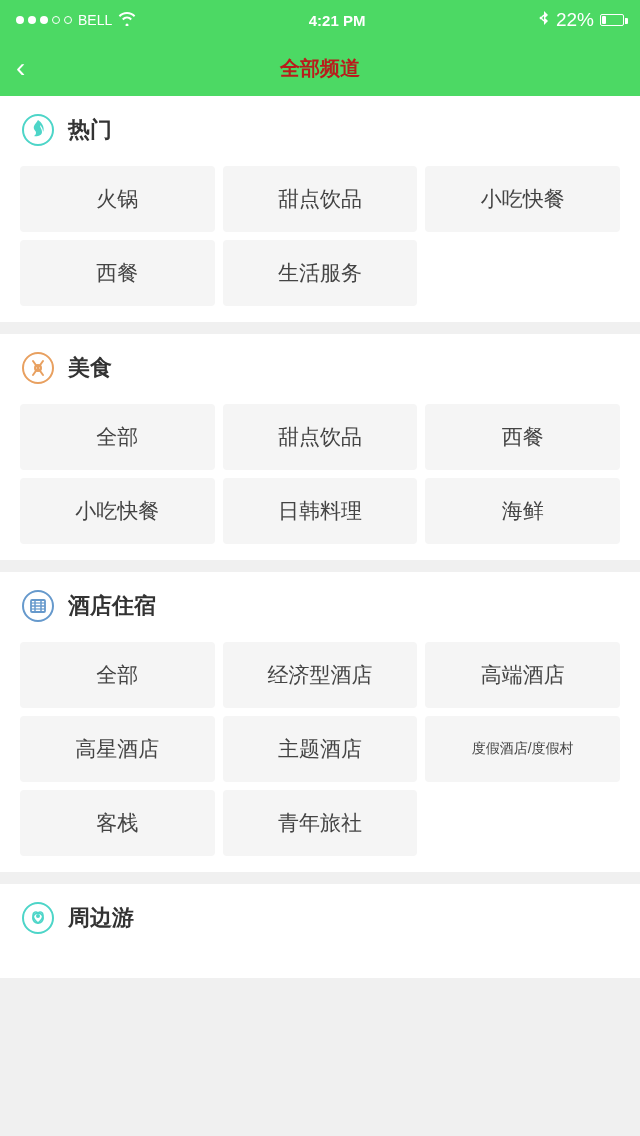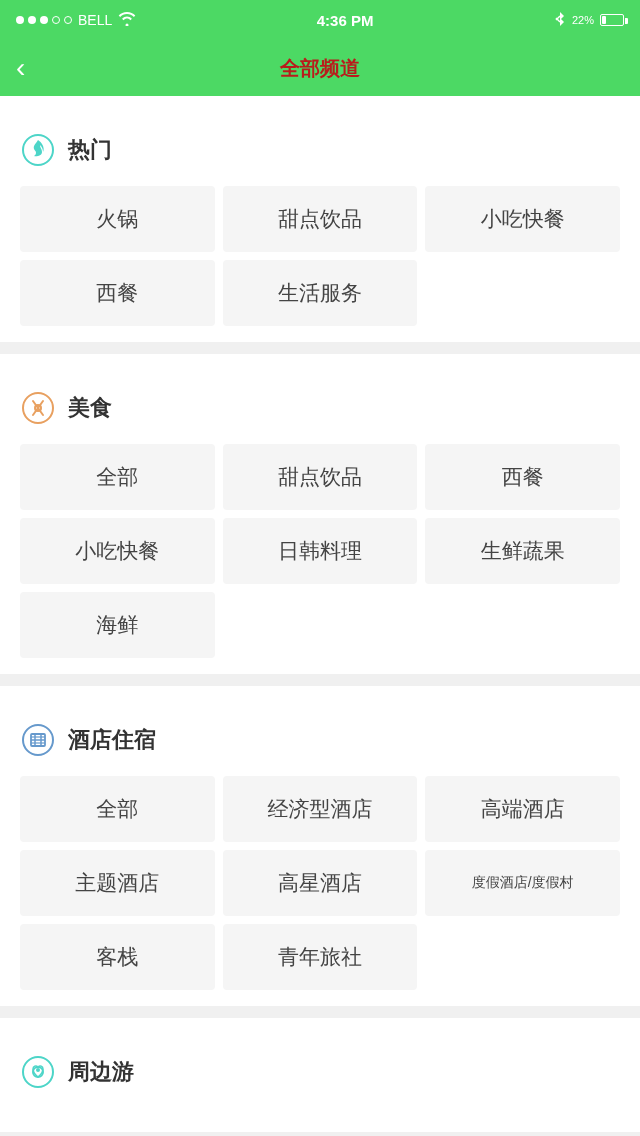--- a/index.html
+++ b/index.html
@@ -23,21 +23,21 @@
       color: #fff;
       font-size: 14px;
       font-weight: 500;
     }
     .status-left { display: flex; align-items: center; gap: 6px; }
     .status-dots { display: flex; gap: 4px; }
     .dot { width: 8px; height: 8px; border-radius: 50%; background: #fff; }
     .dot.empty { background: transparent; border: 1.5px solid #fff; }
     .wifi-icon { font-size: 13px; }
     .status-center { font-size: 15px; font-weight: 600; }
-    .status-right { display: flex; align-items: center; gap: 6px; font-size: 11px; }
+    .status-right { display: flex; align-items: center; gap: 6px; font-size: 19px; }
     .battery {
       width: 24px; height: 12px; border: 1.5px solid #fff; border-radius: 2px;
       position: relative; display: inline-flex; align-items: center; padding: 1px;
     }
     .battery::after {
       content: ''; position: absolute; right: -5px; top: 3px;
       width: 3px; height: 6px; background: #fff; border-radius: 0 1px 1px 0;
     }
     .battery-fill { height: 100%; background: #fff; border-radius: 1px; width: 22%; }
 
@@ -66,21 +66,21 @@
     }
 
     
     .content {
       background: #f0f0f0;
     }
 
     .section {
       background: #fff;
       margin-bottom: 12px;
-      padding: 36px 20px 16px;
+      padding: 16px 20px 16px;
     }
 
     .section-header {
       display: flex;
       align-items: center;
       gap: 12px;
       margin-bottom: 18px;
     }
 
     .section-icon {
@@ -142,21 +142,21 @@
     </div>
     <span>BELL</span>
     <span class="wifi-icon">
       <svg width="18" height="14" viewBox="0 0 18 14" fill="white">
         <path d="M9 11.5a1.5 1.5 0 1 1 0 3 1.5 1.5 0 0 1 0-3z"></path>
         <path d="M5.5 8.2C6.6 7.1 7.7 6.5 9 6.5s2.4.6 3.5 1.7l1.4-1.4C12.4 5.4 10.8 4.5 9 4.5S5.6 5.4 4.1 6.8l1.4 1.4z"></path>
         <path d="M2.1 4.9C3.8 3.2 6.3 2 9 2s5.2 1.2 6.9 2.9l1.4-1.4C15.3 1.5 12.3 0 9 0S2.7 1.5.7 3.5l1.4 1.4z"></path>
       </svg>
     </span>
   </div>
-  <div class="status-center">4:36 PM</div>
+  <div class="status-center">4:21 PM</div>
   <div class="status-right">
     <span>
       <svg width="12" height="16" viewBox="0 0 12 16" fill="white">
         <path d="M6 1l4 4-4 4V1zm0 6l4 4-4 4v-8z"></path>
         <line x1="6" y1="5" x2="2" y2="9" stroke="white" stroke-width="1.5"></line>
         <line x1="6" y1="11" x2="2" y2="7" stroke="white" stroke-width="1.5"></line>
       </svg>
     </span>
     <span>22%</span>
     <div class="battery">
@@ -203,21 +203,20 @@
         </svg>
       </div>
       <span class="section-title">美食</span>
     </div>
     <div class="grid">
       <div class="grid-item">全部</div>
       <div class="grid-item">甜点饮品</div>
       <div class="grid-item">西餐</div>
       <div class="grid-item">小吃快餐</div>
       <div class="grid-item">日韩料理</div>
-      <div class="grid-item">生鲜蔬果</div>
       <div class="grid-item">海鲜</div>
     </div>
   </div>
 
   <div class="section">
     <div class="section-header">
       <div class="section-icon hotel-icon">
         <svg width="32" height="32" viewBox="0 0 32 32">
           <circle cx="16" cy="16" r="15" fill="none" stroke="#6699cc" stroke-width="2"></circle>
           <rect x="9" y="10" width="14" height="12" rx="1" fill="none" stroke="#6699cc" stroke-width="1.8"></rect>
@@ -227,22 +226,22 @@
           <line x1="9" y1="13" x2="23" y2="13" stroke="#6699cc" stroke-width="1.2"></line>
           <line x1="9" y1="19" x2="23" y2="19" stroke="#6699cc" stroke-width="1.2"></line>
         </svg>
       </div>
       <span class="section-title">酒店住宿</span>
     </div>
     <div class="grid">
       <div class="grid-item">全部</div>
       <div class="grid-item">经济型酒店</div>
       <div class="grid-item">高端酒店</div>
+      <div class="grid-item">高星酒店</div>
       <div class="grid-item">主题酒店</div>
-      <div class="grid-item">高星酒店</div>
       <div class="grid-item" style="font-size:14px;">度假酒店/度假村</div>
       <div class="grid-item">客栈</div>
       <div class="grid-item">青年旅社</div>
       <div class="grid-item" style="background:transparent;"></div>
     </div>
   </div>
 
   <div class="section" style="padding-bottom: 24px;">
     <div class="section-header">
       <div class="section-icon nearby-icon">

